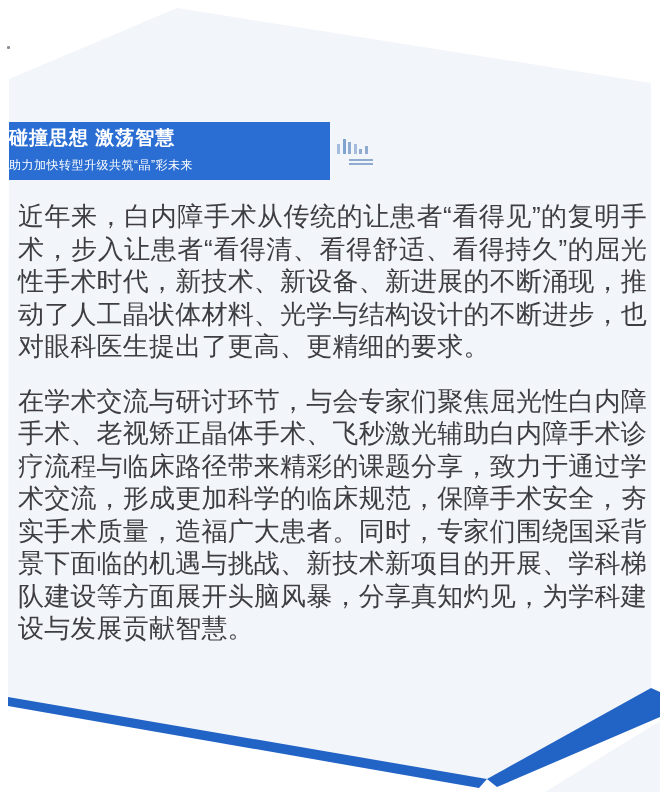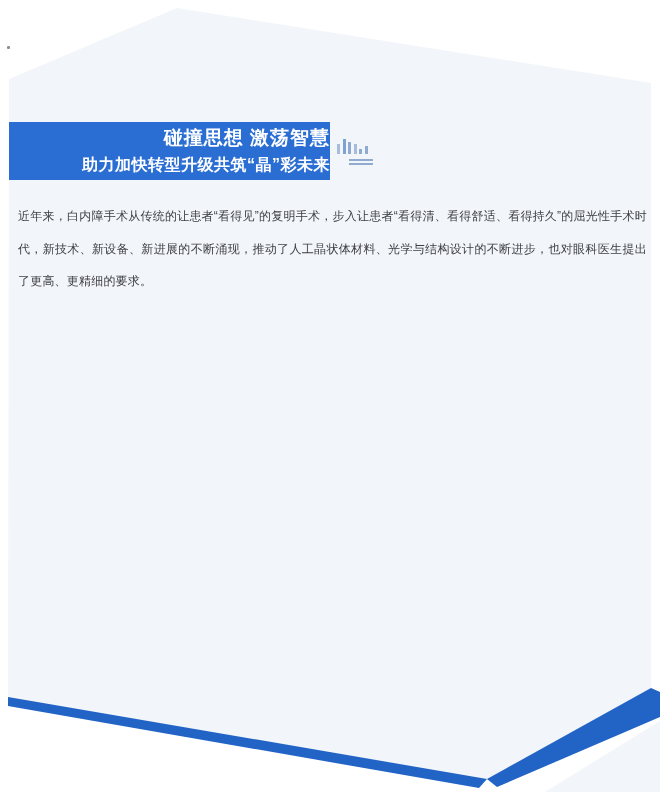--- a/index.html
+++ b/index.html
@@ -22,37 +22,36 @@
     display: block;
   }
   .banner {
     position: absolute;
     left: 9px;
     top: 122px;
     width: 321px;
     height: 58px;
     background: #2a6ed3;
     color: #ffffff;
-    text-align: right;
+    text-align: left;
     display: flex;
     flex-direction: column;
     justify-content: center;
   }
   .banner .line1 {
     font-size: 19px;
     font-weight: bold;
     line-height: 27px;
     letter-spacing: 1px;
   }
   .banner .line2 {
-    font-size: 16px;
-    font-weight: bold;
+    font-size: 12px;
+    font-weight: normal;
     line-height: 28px;
     letter-spacing: 0.5px;
-    padding-left: 40px;
   }
   .chart-icon {
     position: absolute;
     left: 337px;
     top: 139px;
     width: 36px;
     height: 26px;
   }
   .chart-icon .bars {
     display: flex;
@@ -82,21 +81,21 @@
   }
   .article {
     position: absolute;
     left: 18px;
     top: 200px;
     width: 629px;
     color: #3e3e42;
   }
   .article p {
     margin: 0 0 22px 0;
-    font-size: 12px;
+    font-size: 26px;
     line-height: 32.5px;
     text-align: justify;
     letter-spacing: 0.2px;
   }
   .dot-mark {
     position: absolute;
     left: 7px;
     top: 46px;
     width: 3px;
     height: 3px;
@@ -133,15 +132,16 @@
       <div class="bar"></div>
     </div>
     <div class="underlines">
       <div class="uline"></div>
       <div class="uline"></div>
     </div>
   </div>
 
   <div class="article">
     <p>近年来，白内障手术从传统的让患者“看得见”的复明手术，步入让患者“看得清、看得舒适、看得持久”的屈光性手术时代，新技术、新设备、新进展的不断涌现，推动了人工晶状体材料、光学与结构设计的不断进步，也对眼科医生提出了更高、更精细的要求。</p>
+    <p>在学术交流与研讨环节，与会专家们聚焦屈光性白内障手术、老视矫正晶体手术、飞秒激光辅助白内障手术诊疗流程与临床路径带来精彩的课题分享，致力于通过学术交流，形成更加科学的临床规范，保障手术安全，夯实手术质量，造福广大患者。同时，专家们围绕国采背景下面临的机遇与挑战、新技术新项目的开展、学科梯队建设等方面展开头脑风暴，分享真知灼见，为学科建设与发展贡献智慧。</p>
   </div>
 
 </div>
 
 </body></html>

